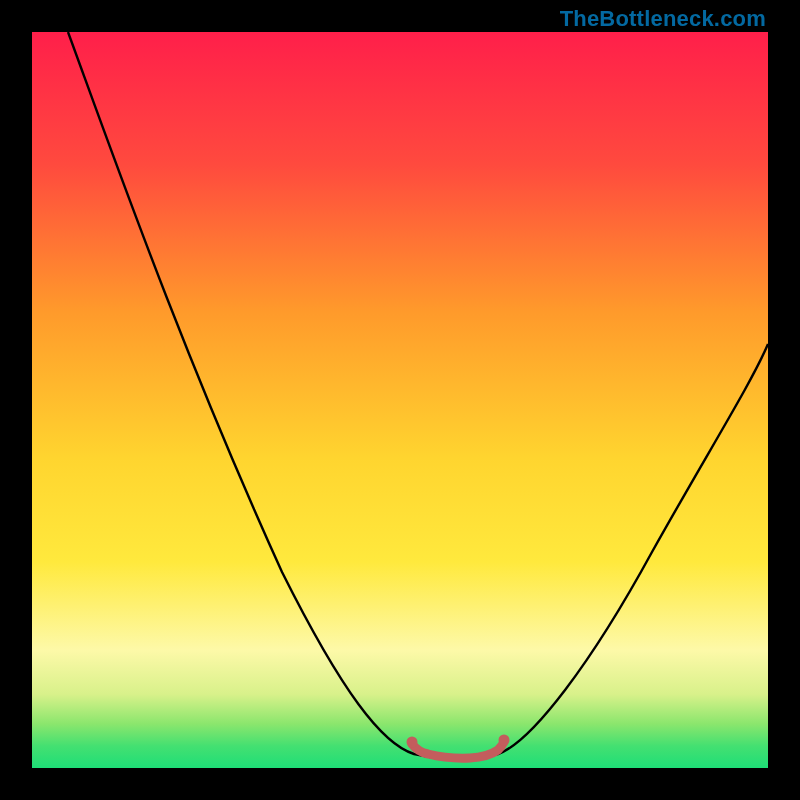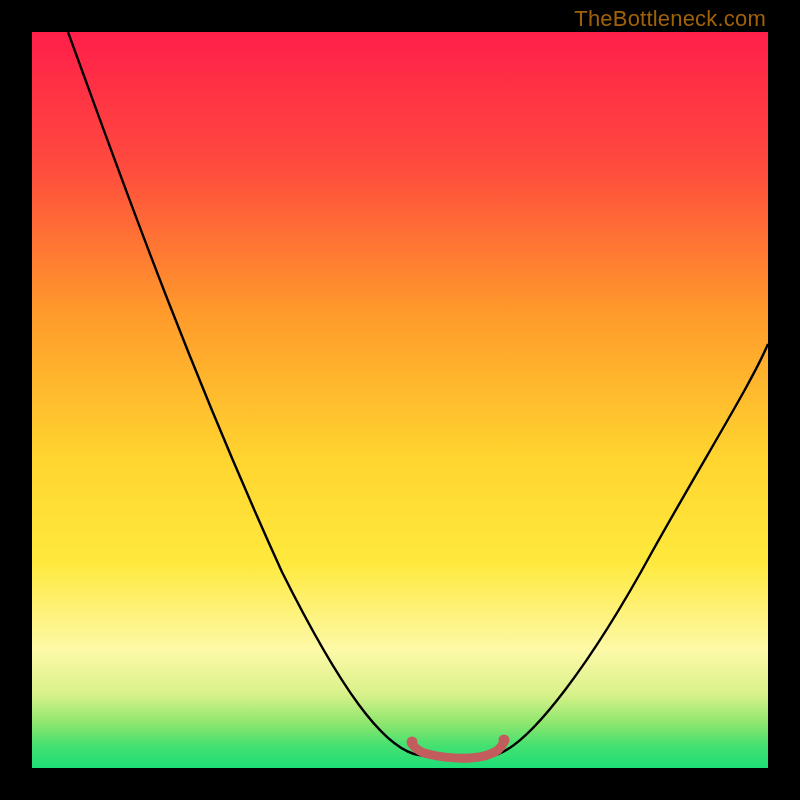--- a/index.html
+++ b/index.html
@@ -32,23 +32,23 @@
   .curve-svg {
     position: absolute;
     left: 0; top: 0;
     width: 736px;
     height: 736px;
   }
   .watermark {
     position: absolute;
     top: 6px;
     right: 34px;
-    color: #a16207;
+    color: #0369a1;
     font-size: 22px;
-    font-weight: 400;
+    font-weight: 700;
     letter-spacing: 0.2px;
   }
 </style>
 </head>
 <body>
 
 <div class="frame">
 
   <div class="plot-area">
 

